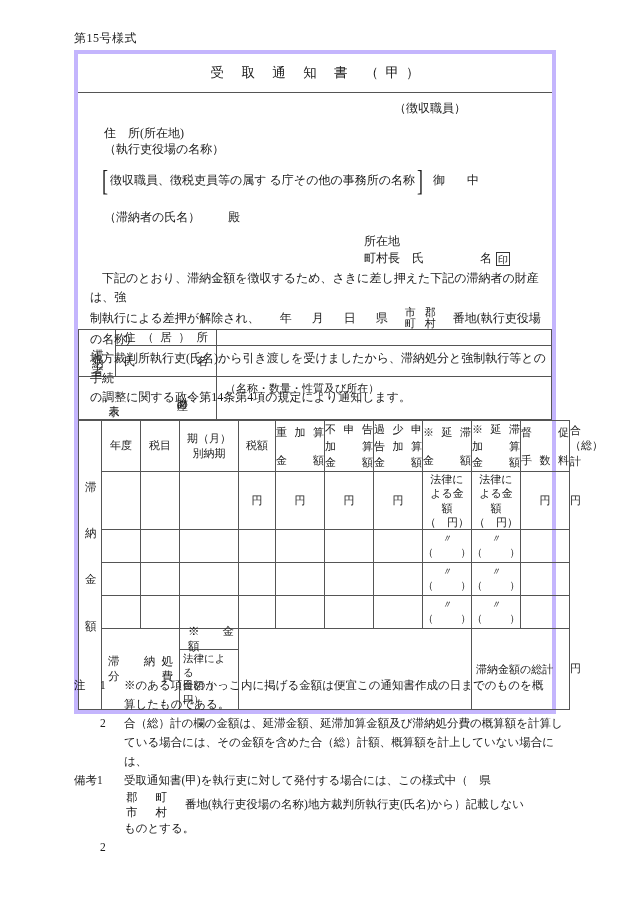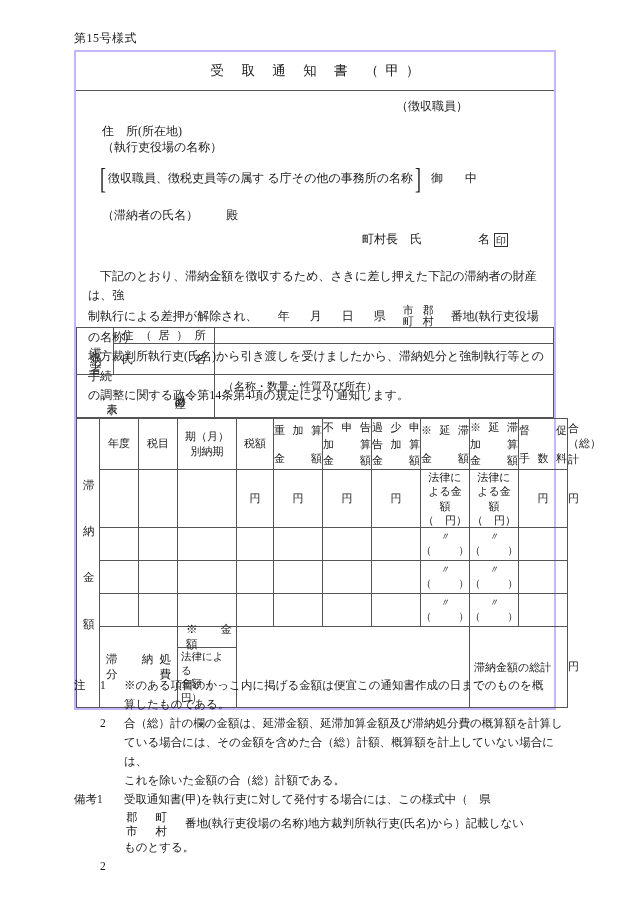--- a/index.html
+++ b/index.html
@@ -29,21 +29,21 @@
     letter-spacing: 0.5px;
     white-space: nowrap;
   }
 
   
   .frame {
     position: absolute;
     left: 74px;
     top: 50px;
     width: 482px;
-    border: 2px solid #c4b5fd;
+    border: 4px solid #c4b5fd;
     box-sizing: border-box;
   }
   .title-band {
     border-bottom: 1px solid #555;
     text-align: center;
     padding: 10px 0 10px 0;
     font-size: 13.5px;
     letter-spacing: 7px;
     text-indent: 7px;
   }
@@ -220,20 +220,21 @@
           <span>る庁その他の事務所の名称</span>
         </span>
         <span class="brk">]</span>
         <span class="onchu">御　中</span>
       </div>
 
       <div class="abs taxpayer-name">（滞納者の氏名）</div>
       <div class="abs taxpayer-dono">殿</div>
 
       <div class="abs issuer">
+        <div>所在地</div>
         <div class="l2">
           <span>町村長　氏</span>
           <span class="sp4"></span>
           <span class="sp4"></span>
           <span class="sp4"></span>
           <span class="sp4"></span>
           <span>名</span>
           <span class="seal">印</span>
         </div>
       </div>
@@ -463,21 +464,20 @@
       <span class="note-txt">※のある項目のかっこ内に掲げる金額は便宜この通知書作成の日までのものを概</span>
     </div>
     <div class="note-cont">算したものである。</div>
 
     <div class="note-row">
       <span class="note-lead"></span>
       <span class="note-num">2</span>
       <span class="note-txt">合（総）計の欄の金額は、延滞金額、延滞加算金額及び滞納処分費の概算額を計算し</span>
     </div>
     <div class="note-cont">ている場合には、その金額を含めた合（総）計額、概算額を計上していない場合には、</div>
-    <div class="note-cont">これを除いた金額の合（総）計額である。</div>
 
     <div class="note-row">
       <span style="width:50px;flex:0 0 50px;">備考1</span>
       <span class="note-txt">受取通知書(甲)を執行吏に対して発付する場合には、この様式中（　県</span>
     </div>
     <div class="bikou-line">
       <span class="bikou-stack">
         <span>郡</span>
         <span>市</span>
       </span>

